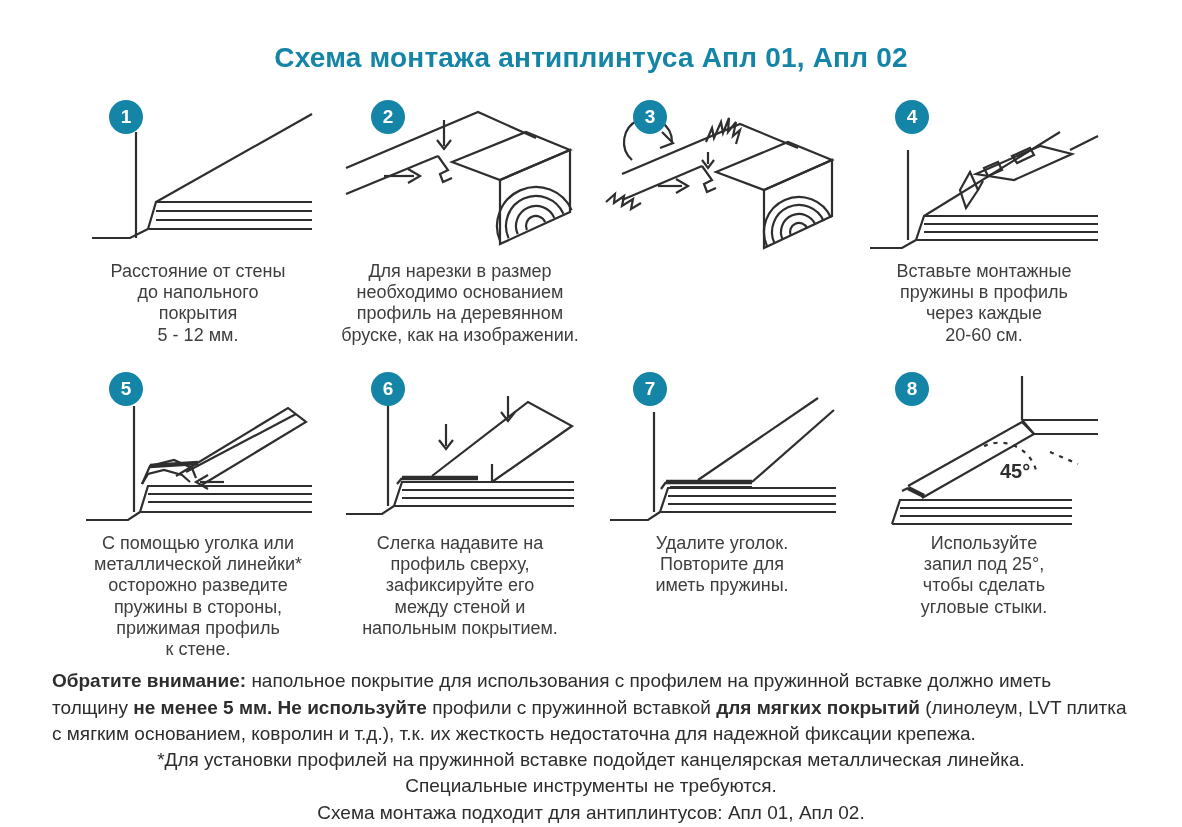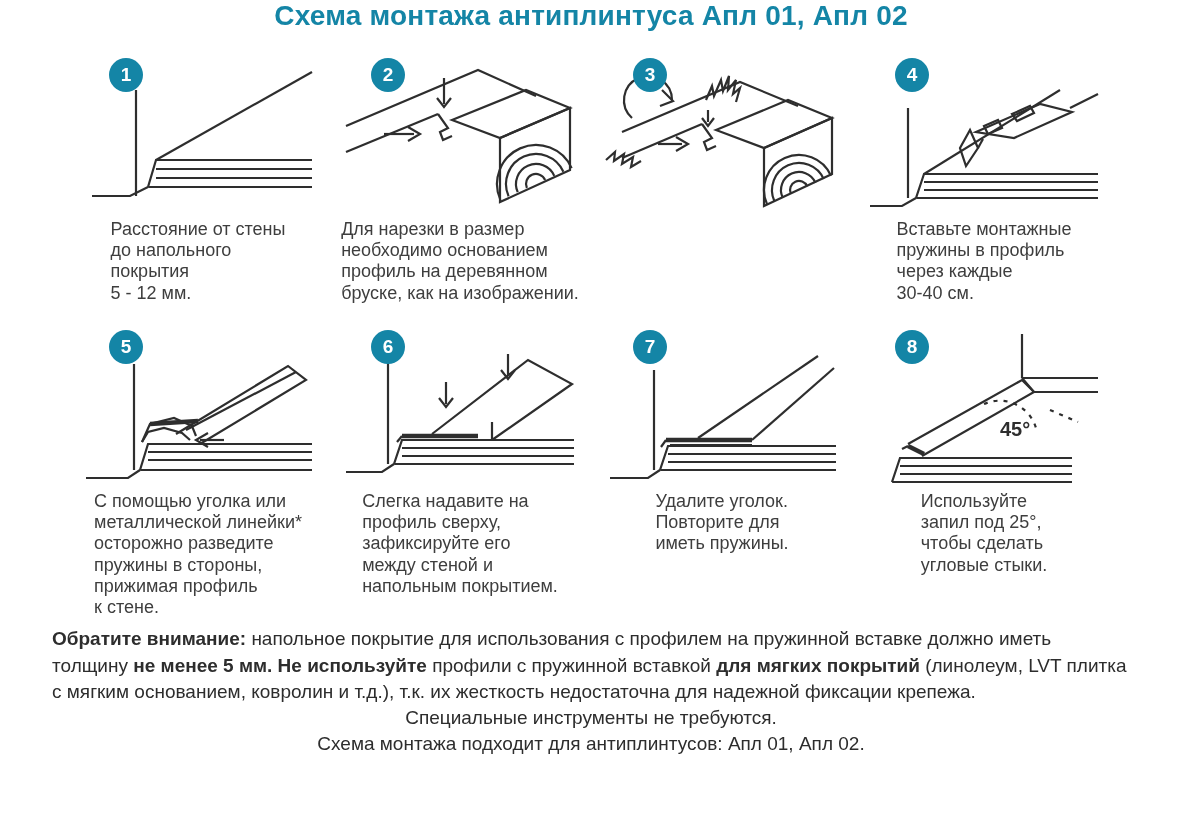--- a/index.html
+++ b/index.html
@@ -1,40 +1,40 @@
 <!DOCTYPE html>
 <html><head>
 <meta charset="utf-8">
 <style>
   html,body{margin:0;padding:0;background:#fff;}
   .page{
     width:1182px;height:827px;overflow:hidden;position:relative;
     background:#ffffff;font-family:"Liberation Sans",sans-serif;
   }
   .title{
-    text-align:center;font-size:28px;font-weight:bold;
+    padding-top:42px;text-align:center;font-size:28px;font-weight:bold;
     color:#1485a6;letter-spacing:.2px;
   }
   .grid{
     width:1048px;margin:24px auto 0;
     display:grid;grid-template-columns:repeat(4,262px);grid-template-rows:272px auto;
   }
   .step{position:relative;display:flex;flex-direction:column;align-items:center;}
   .badge{
     position:absolute;left:42px;top:2px;width:34px;height:34px;border-radius:50%;
     background:#1485a6;color:#fff;font-size:19px;font-weight:bold;
     display:flex;align-items:center;justify-content:center;z-index:2;
   }
   .illus{display:block;width:240px;height:158px;}
   .illus path,.illus line{stroke:#2e2e2e;stroke-width:2.2;fill:none;}
   .illus .thick{stroke-width:4.5;}
   .illus .dashed{stroke-dasharray:4 6;}
   .illus text{fill:#2e2e2e;font-weight:bold;font-size:20px;font-family:"Liberation Sans",sans-serif;}
   .caption{
-    margin-top:5px;text-align:left;white-space:pre-line;
+    margin-top:5px;text-align:center;white-space:pre-line;
     font-size:18px;line-height:1.18;color:#3e3e3e;
   }
   .notes{width:1078px;margin:8px auto 18px;color:#2d2d2d;font-size:19px;line-height:1.38;}
   .notes .main{text-align:left;}
   .notes .centered{text-align:center;}
   b.seg{font-weight:bold;}
 </style>
 </head>
 <body>
 
@@ -148,21 +148,21 @@
           <path d="M112 76 L176 48 L208 56 L150 82 Z"></path>
           <path d="M120 70 L134 64 L138 72 L124 78 Z"></path>
           <path d="M148 58 L166 50 L170 57 L153 65 Z"></path>
           <path d="M96 92 L106 74 L114 92 L102 110 Z"></path>
           <path d="M114 92 L119 83"></path>
         </g>
       </svg>
       <div class="caption">Вставьте монтажные
 пружины в профиль
 через каждые
-30-40 см.</div>
+20-60 см.</div>
     </div>
 
     <div class="step">
       <div class="badge">5</div>
       <svg class="illus" viewBox="0 0 240 158">
         <g>
           <line x1="56" y1="36" x2="56" y2="142"></line>
           <path d="M8 150 H50 L62 142"></path>
         </g>
         <g>
@@ -274,17 +274,18 @@
       <div class="caption">Используйте
 запил под 25°,
 чтобы сделать
 угловые стыки.</div>
     </div>
 
   </div>
 
   <div class="notes">
     <p class="main" style="margin:0"><b class="seg">Обратите внимание: </b><span>напольное покрытие для использования с профилем на пружинной вставке должно иметь толщину </span><b class="seg">не менее 5 мм. Не используйте </b><span>профили с пружинной вставкой </span><b class="seg">для мягких покрытий </b><span>(линолеум, LVT плитка с мягким основанием, ковролин и т.д.), т.к. их жесткость недостаточна для надежной фиксации крепежа.</span></p>
+    <p class="centered" style="margin:0">*Для установки профилей на пружинной вставке подойдет канцелярская металлическая линейка.</p>
     <p class="centered" style="margin:0">Специальные инструменты не требуются.</p>
     <p class="centered" style="margin:0">Схема монтажа подходит для антиплинтусов: Апл 01, Апл 02.</p>
   </div>
 
 </div>
 
 </body></html>

